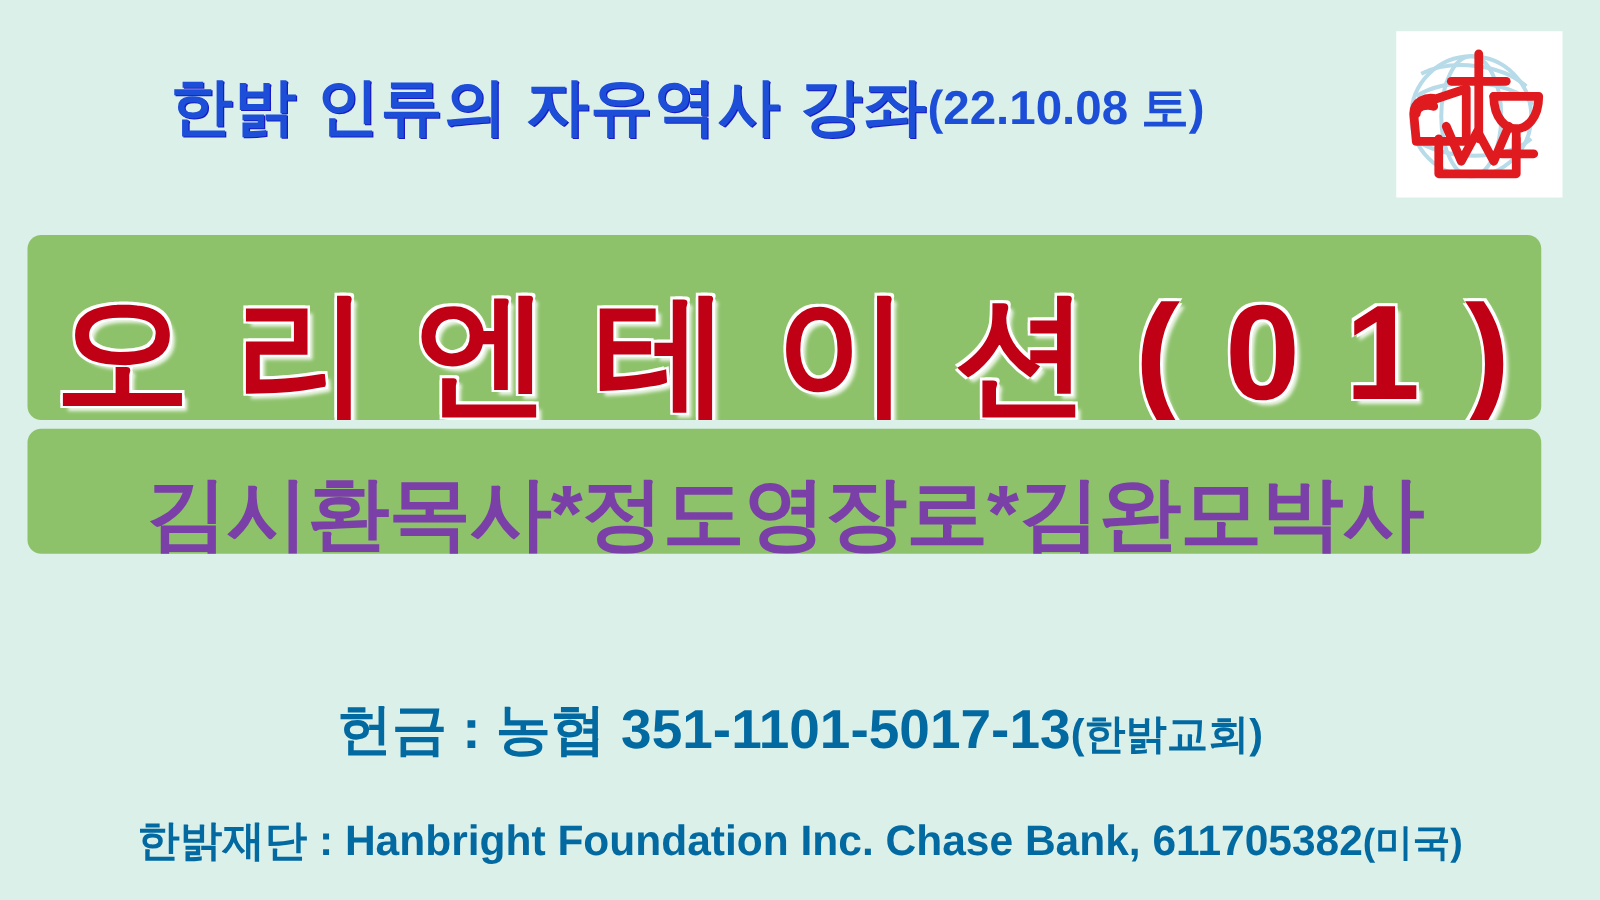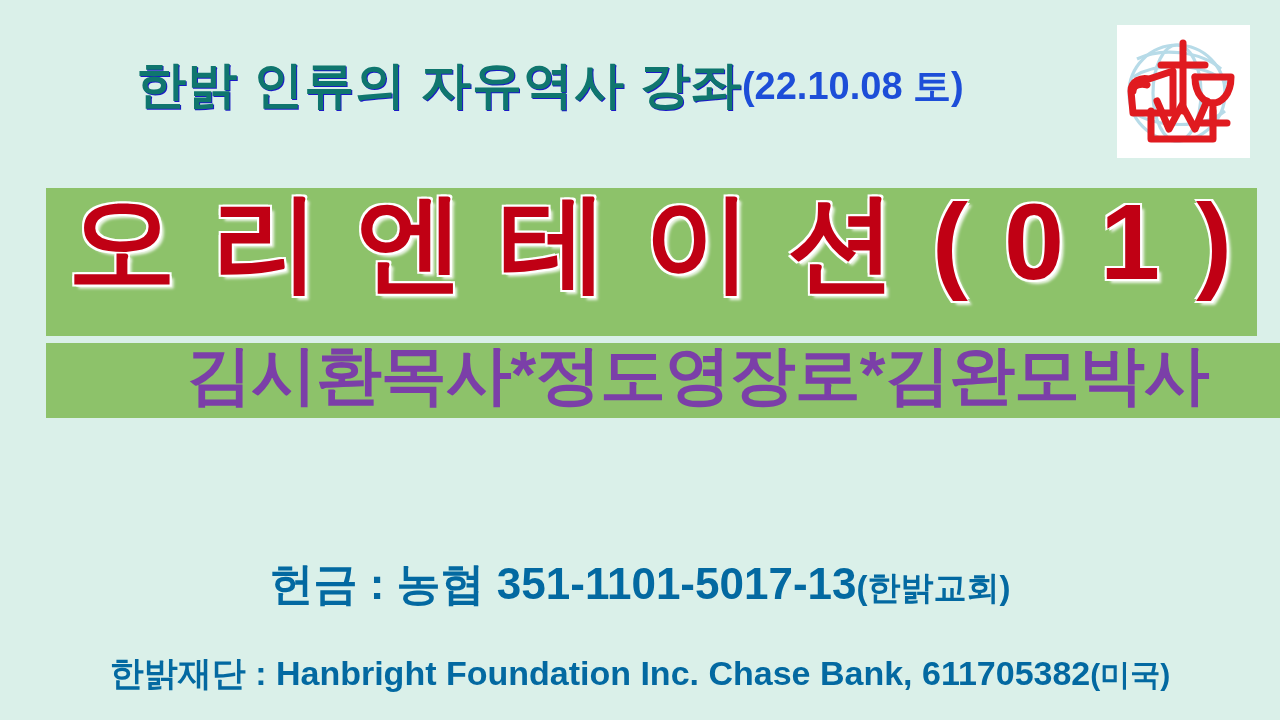--- a/index.html
+++ b/index.html
@@ -29,21 +29,21 @@
     left: 0;
     top: 60px;
     width: 1100px;
     text-align: center;
     white-space: nowrap;
     line-height: 1;
   }
   .title-main {
     font-size: 50px;
     font-weight: bold;
-    color: #0f766e;
+    color: #1d4ed8;
     letter-spacing: 1px;
     text-shadow: 1px 1px 0 #1a1ac6;
   }
   .title-date {
     font-size: 38px;
     font-weight: bold;
     color: #1d4ed8;
     letter-spacing: 0px;
     position: relative;
     top: -3px;
@@ -60,36 +60,36 @@
   }
   .logo-box svg {
     display: block;
     width: 133px;
     height: 133px;
   }
 
   
   .banner {
     position: absolute;
-    left: 46px;
+    left: 22px;
     width: 1211px;
     background: #8dc26a;
     display: flex;
-    align-items: flex-start;
+    align-items: flex-end;
     justify-content: center;
     overflow: hidden;
+    border-radius: 11px;
   }
   .banner-title {
     top: 188px;
     height: 148px;
   }
   .banner-speakers {
     top: 343px;
-    height: 75px;
-    padding-left: 46px;
+    height: 100px;
   }
 
   .red-text {
     font-size: 108px;
     font-weight: bold;
     color: #c00014;
     white-space: nowrap;
     letter-spacing: 3px;
     line-height: 1;
     text-shadow:

